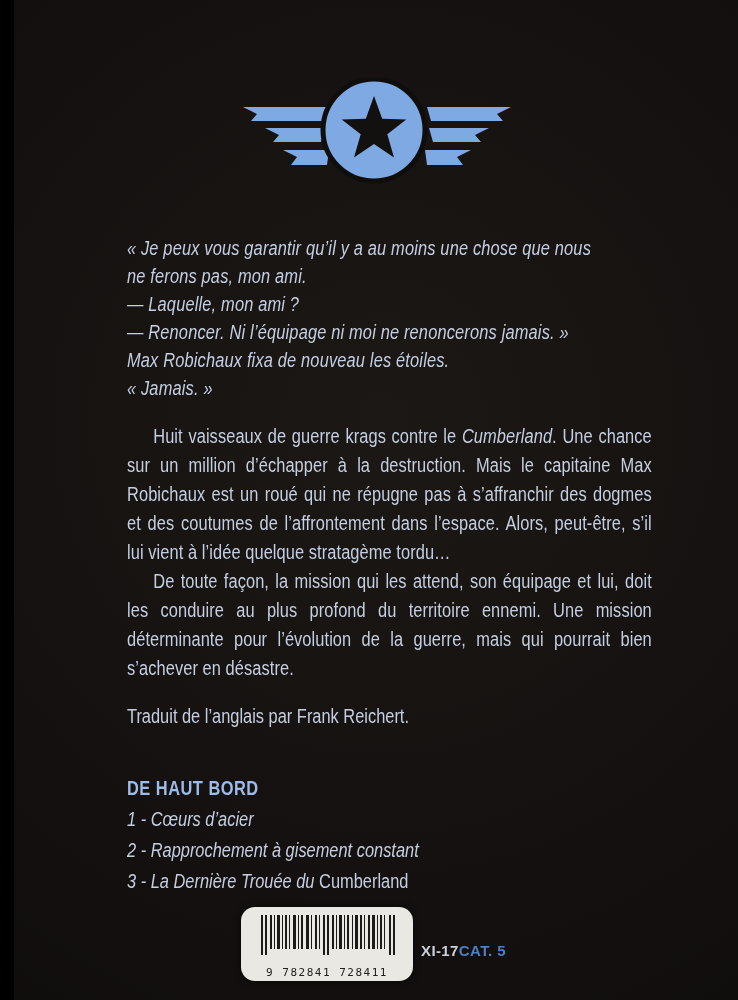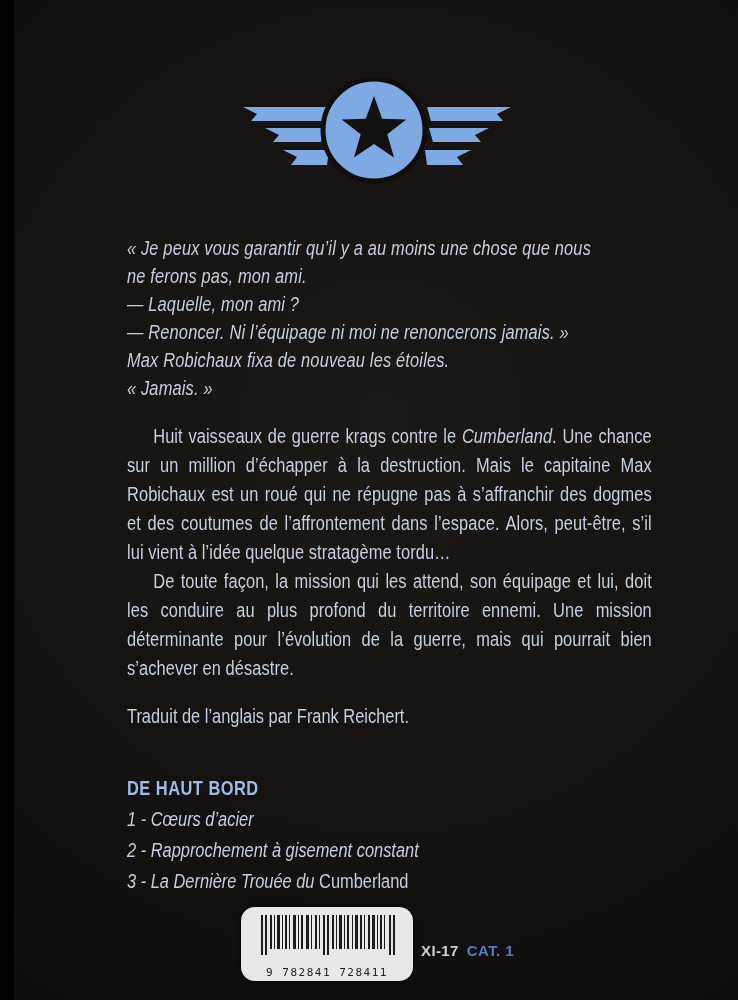--- a/index.html
+++ b/index.html
@@ -42,21 +42,21 @@
   }
   .barcode-bars{display:block;margin:4px auto 0 auto;}
   .barcode-number{
     position:absolute;left:0;right:0;bottom:2px;
     font-family:"DejaVu Sans Mono", monospace;
     font-size:11px;color:#23211e;text-align:center;letter-spacing:1.5px;
     white-space:nowrap;
   }
   .footer-codes{
     position:absolute;left:407px;top:942px;
-    display:flex;gap:8px;align-items:baseline;
+    display:flex;gap:0;align-items:baseline;
     font-size:15px;letter-spacing:.4px;
   }
   .edition-code{color:#ccd1d9;font-weight:bold;}
   .category-code{color:#4b80c4;font-weight:bold;}
 </style>
 </head>
 <body>
 
 <div id="cover">
 
@@ -144,16 +144,16 @@
           <rect x="133" y="0" width="1" height="34"></rect>
         <rect x="138" y="0" width="2" height="40"></rect>
           <rect x="142" y="0" width="2" height="40"></rect>
       </g>
     </svg>
     <div class="barcode-number">9 782841 728411</div>
   </div>
 
   <div class="footer-codes">
     <span class="edition-code">XI-17</span>
-    <span class="category-code">CAT. 1</span>
+    <span class="category-code">CAT. 5</span>
   </div>
 
 </div>
 
 </body></html>

